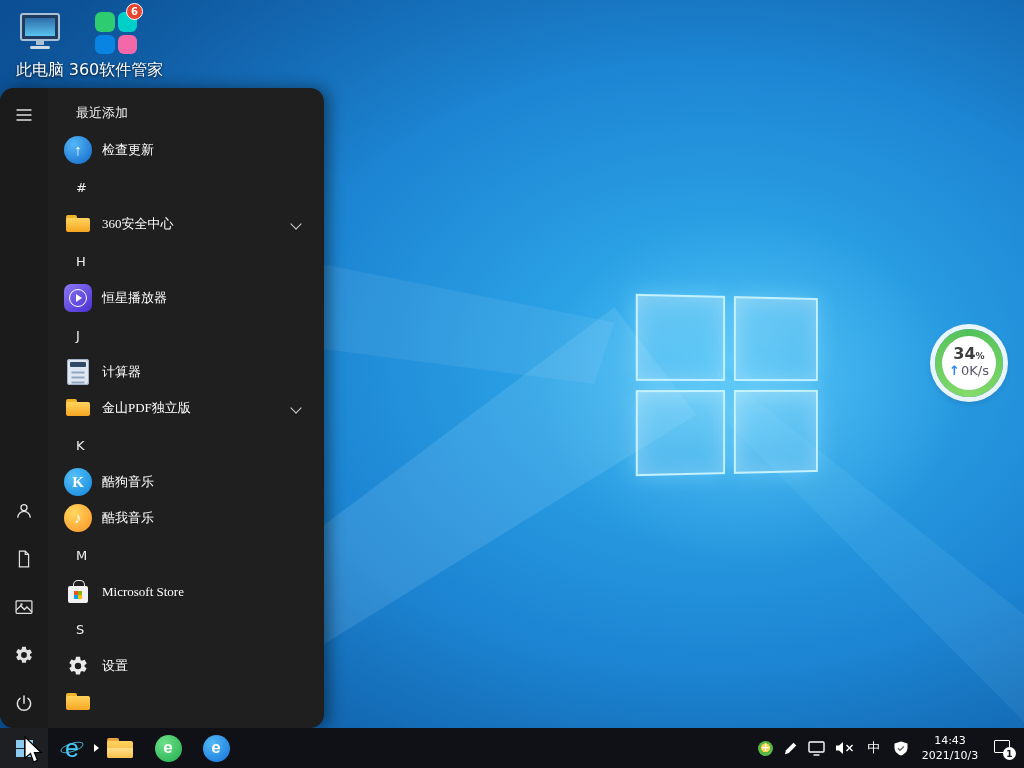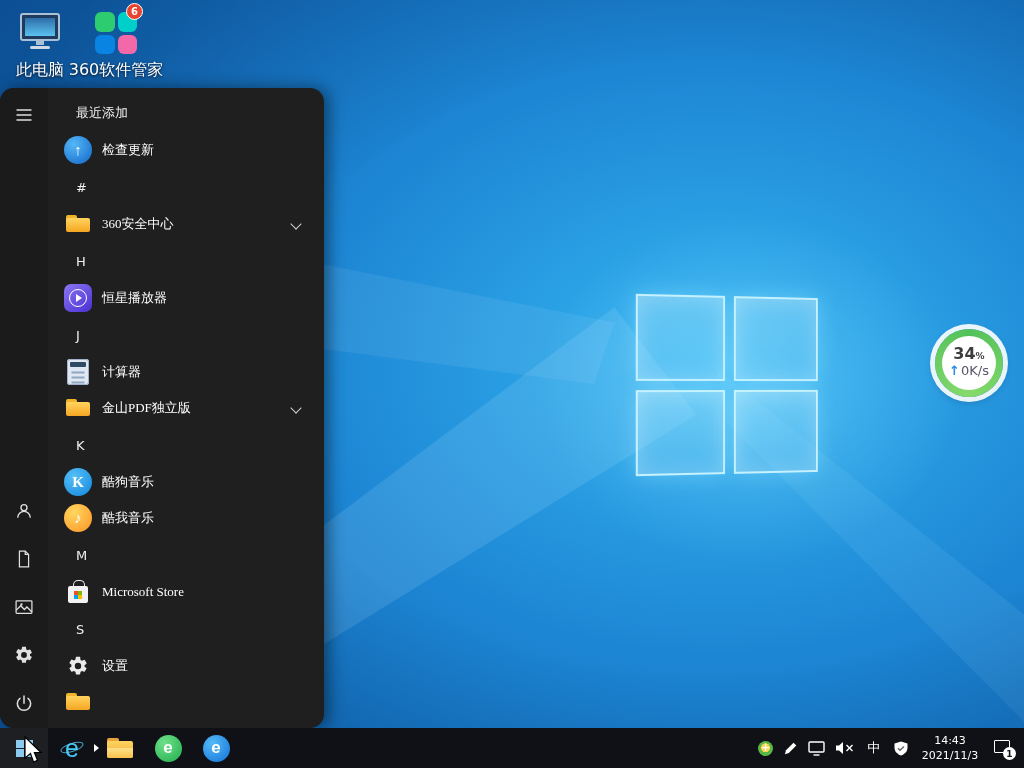--- a/index.html
+++ b/index.html
@@ -340,21 +340,21 @@
       </span>
       <span class="ime">中</span>
       <span class="tray-ic">
         <svg width="14" height="15" viewBox="0 0 14 15">
             <path d="M7 .5l6.5 2v4.2c0 3.8-2.6 6.1-6.5 7.8C3.1 12.8.5 10.5.5 6.7V2.5z" fill="#fff"></path>
             <path d="M4 7.3l2 2 4-3.8" stroke="#666" stroke-width="1.4" fill="none"></path>
           </svg>
       </span>
       <div class="clock">
         <div>14:43</div>
-        <div>2021/11/3</div>
+        <div>2021/10/3</div>
       </div>
       <span class="action">
         <span class="badge-n">1</span>
       </span>
     </div>
   </div>
 
   <svg class="cursor" width="22" height="30" viewBox="0 0 22 30">
     <polygon points="1,1 1,22 6.5,17.5 9.5,26 13.5,24.4 10.4,16.5 17,16.5" fill="#fff" stroke="#000" stroke-width="1.2"></polygon>
   </svg>

